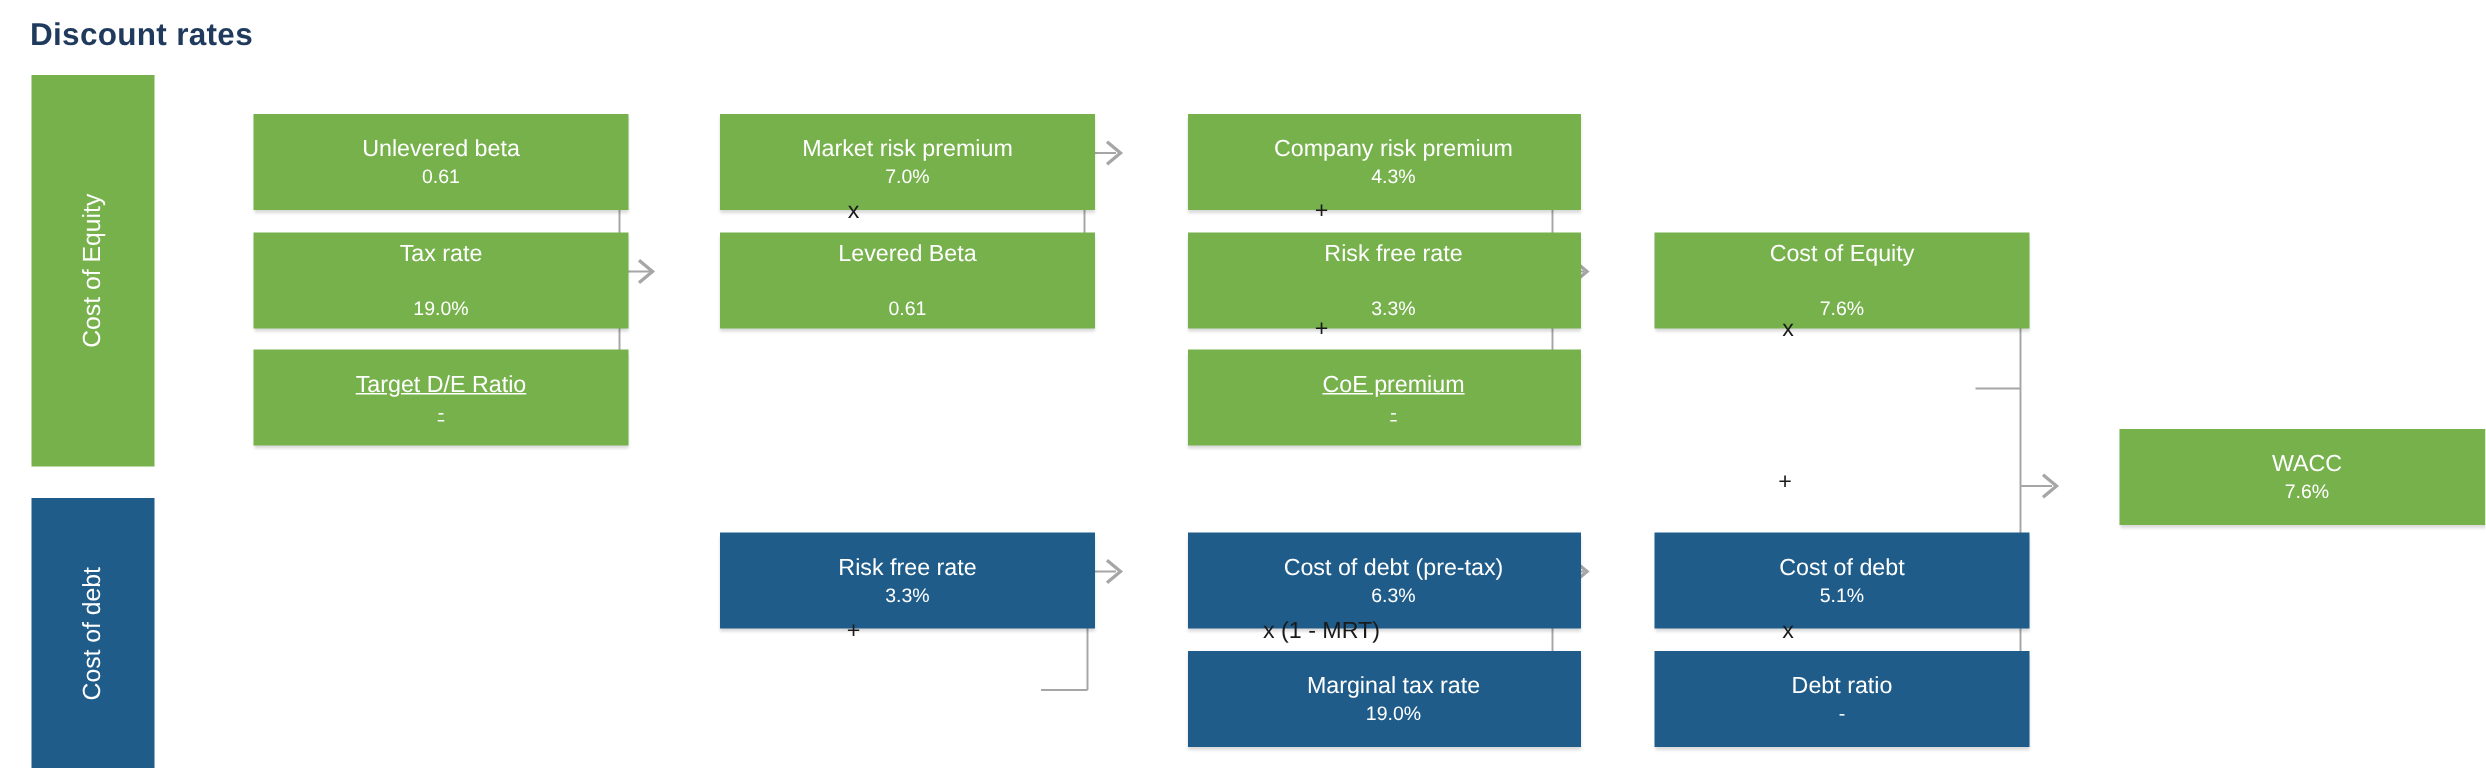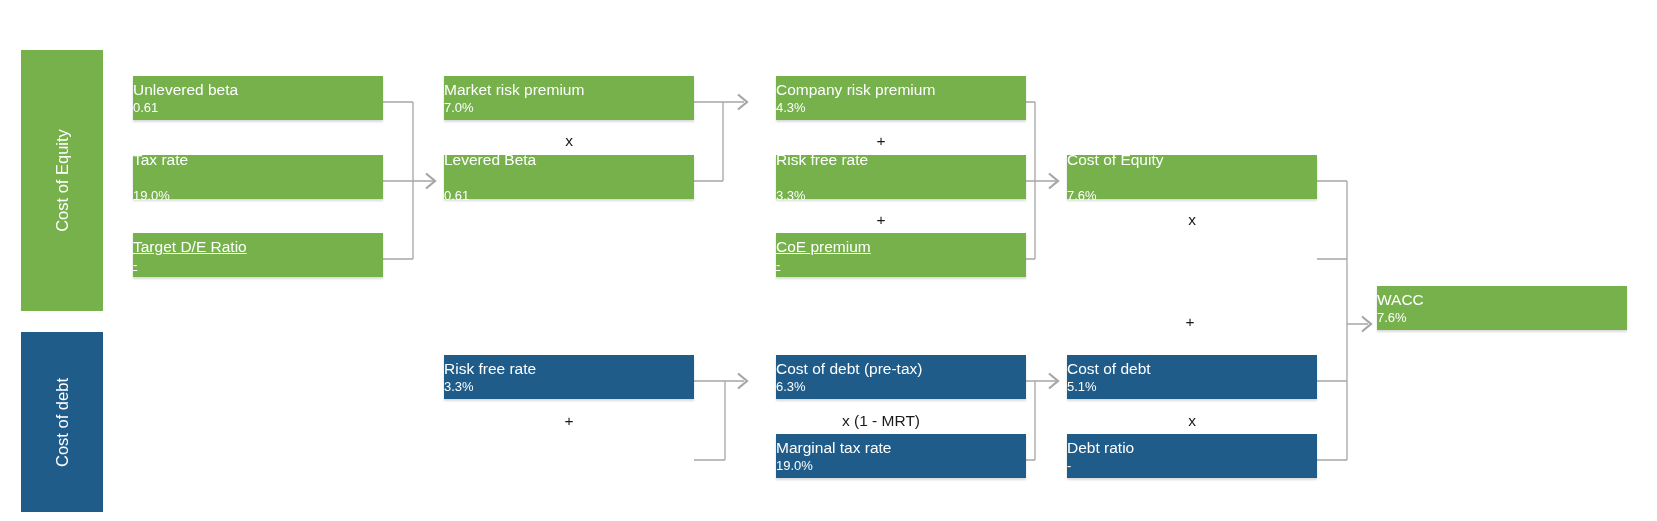--- a/index.html
+++ b/index.html
@@ -32,38 +32,39 @@
   }
   .sidebar .vtext {
     transform: rotate(-90deg);
     white-space: nowrap;
   }
   .sidebar.equity { top: 50px; height: 261px; background: #76B14C; }
   .sidebar.debt   { top: 332px; height: 180px; background: #1F5C8A; }
   .box {
     position: absolute;
     width: 250px;
-    height: 44px;
+    height: 64px;
     display: flex;
     flex-direction: column;
-    align-items: flex-start;
+    align-items: center;
     justify-content: center;
     gap: 3px;
     color: #ffffff;
     text-align: center;
     box-shadow: 0 2px 2px rgba(0,0,0,0.15);
+    margin-left: 36px;
   }
   .box.green { background: #76B14C; }
   .box.blue  { background: #1F5C8A; }
   .box .label { font-size: 15.5px; line-height: 1.1; }
   .box .value { font-size: 13px; line-height: 1.1; }
   
   .c1 { left: 133px; }
   .c2 { left: 444px; }
-  .c3 { left: 776px; }
+  .c3 { left: 756px; padding-left: 12px; }
   .c4 { left: 1067px; }
   .c5 { left: 1377px; }
   
   .rA { top: 76px; }
   .rB { top: 155px; gap: 21px; }
   .rC { top: 233px; text-decoration: underline; }
   .rW { top: 286px; }
   .rD { top: 355px; }
   .rE { top: 434px; }
   .op {
@@ -83,20 +84,21 @@
     stroke: #A6A6A6;
   }
   #connectors path { stroke-width: 1.3; }
   #connectors polyline { stroke-width: 2.2; }
 </style>
 </head>
 <body>
 
 <div id="canvas">
 
+  <div class="title">Discount rates</div>
 
   <svg id="connectors" viewBox="0 0 1657 521" width="1657" height="521">
 
     <path d="M383,102 H413 M383,259 H413 M413,102 V259 M383,181 H434"></path>
     <polyline points="426,173.5 435,181 426,188.5"></polyline>
 
     <path d="M694,181 H723 M723,102 V181 M694,102 H723 M723,102 H744"></path>
     <polyline points="738,94.5 747,102 738,109.5"></polyline>
 
     <path d="M1006,102 H1035 M1006,259 H1035 M1035,102 V259 M1006,181 H1056"></path>

